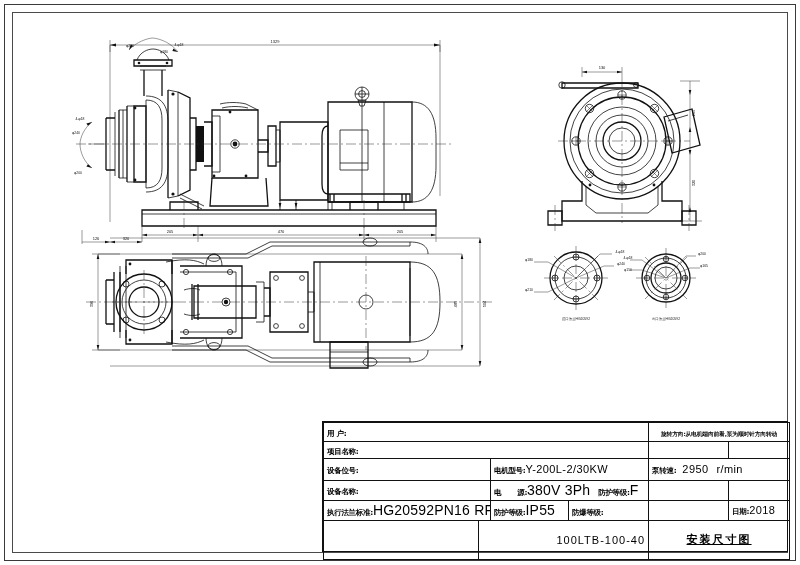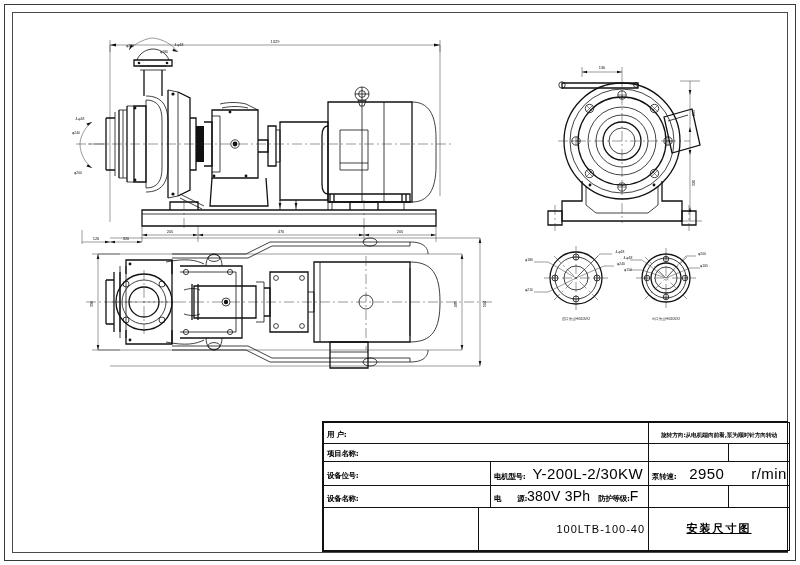--- a/index.html
+++ b/index.html
@@ -33,22 +33,22 @@
               box-sizing:border-box;border:1.2px solid #111;}
   #titleblock table{border-collapse:collapse;width:100%;height:100%;
                     table-layout:fixed;}
   #titleblock td{border:0.9px solid #111;padding:0 3px;vertical-align:middle;
                  font-size:11px;line-height:1.1;white-space:nowrap;
                  overflow:hidden;}
   .cn{font-family:"DejaVu Sans",sans-serif;font-size:7.5px;font-weight:bold;
       letter-spacing:-0.3px;}
   .cn-sm{font-family:"DejaVu Sans",sans-serif;font-size:5.8px;font-weight:bold;
       letter-spacing:-0.2px;}
-  .val{font-family:"Liberation Sans",sans-serif;font-size:15px;
-       letter-spacing:0.4px;margin-left:7px;}
+  .val{font-family:"Liberation Sans",sans-serif;font-size:11px;
+       letter-spacing:0.4px;}
   .val-sm{font-family:"Liberation Sans",sans-serif;font-size:14px;
        letter-spacing:0.2px;}
   .modelcell{text-align:right;font-family:"Liberation Sans",sans-serif;
              font-size:14px;letter-spacing:1px;}
   .titlecell{text-align:center;font-family:"DejaVu Sans",sans-serif;
              font-size:13px;font-weight:bold;letter-spacing:2px;text-decoration:underline;}
   .rotcell{text-align:center;}
   .gap{display:inline-block;width:16px;}
 </style>
 </head>
@@ -466,35 +466,50 @@
       </tr>
 
       <tr>
         <td colspan="2" style="height:21px">
           <span class="cn">设备位号:</span>
         </td>
         <td colspan="2">
           <span class="cn">电机型号:</span><span class="val">Y-200L-2/30KW</span>
         </td>
         <td colspan="2">
-          <span class="cn">泵转速:</span><span class="val" style="padding-left:6px">2950</span><span class="val" style="padding-left:20px">r/min</span>
+          <span class="cn">泵转速:</span><span class="val" style="padding-left:6px">2950</span><span class="val" style="padding-left:8px">r/min</span>
         </td>
       </tr>
 
       <tr>
         <td colspan="2" style="height:19px">
           <span class="cn">设备名称:</span>
         </td>
         <td colspan="2">
           <span class="cn">电</span><span class="gap"></span><span class="cn">源:</span><span class="val-sm">380V  3Ph</span><span class="gap" style="width:8px"></span><span class="cn">防护等级:</span><span class="val-sm">F</span>
         </td>
         <td></td>
         <td></td>
       </tr>
 
+      <tr>
+        <td colspan="2" style="height:19px">
+          <span class="cn">执行法兰标准:</span><span class="val-sm">HG20592PN16  RF</span>
+        </td>
+        <td>
+          <span class="cn">防护等级:</span><span class="val-sm">IP55</span>
+        </td>
+        <td>
+          <span class="cn">防爆等级:</span><span class="val-sm"></span>
+        </td>
+        <td></td>
+        <td>
+          <span class="cn">日期:</span><span class="val">2018</span>
+        </td>
+      </tr>
 
       <tr>
         <td style="height:38px"></td>
         <td colspan="3" class="modelcell">
           <span>100LTB-100-40</span>
         </td>
         <td colspan="2" class="titlecell">
           <span>安装尺寸图</span>
         </td>
       </tr>

